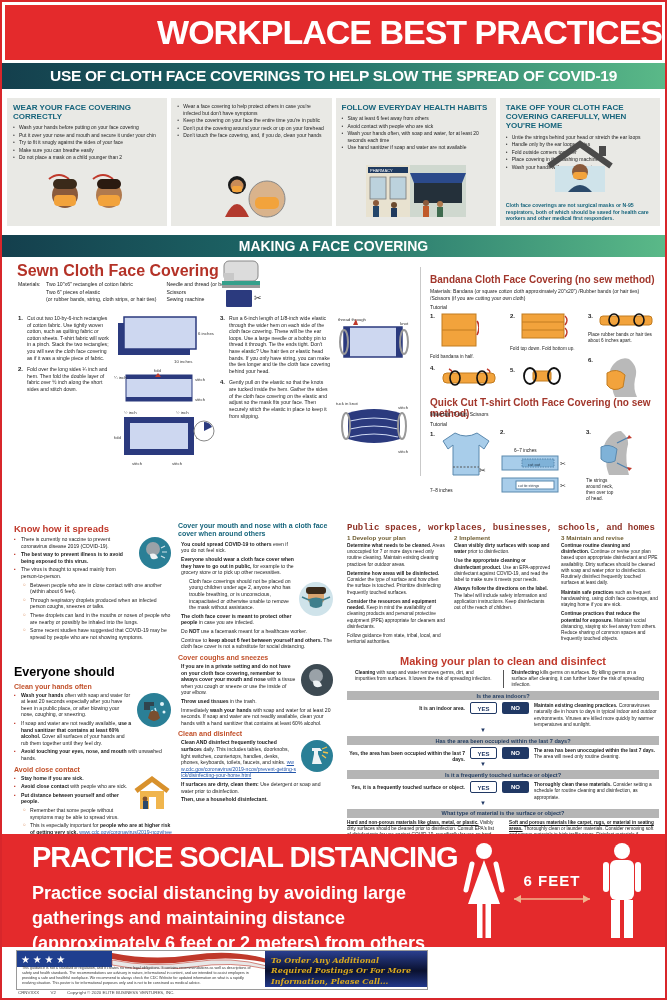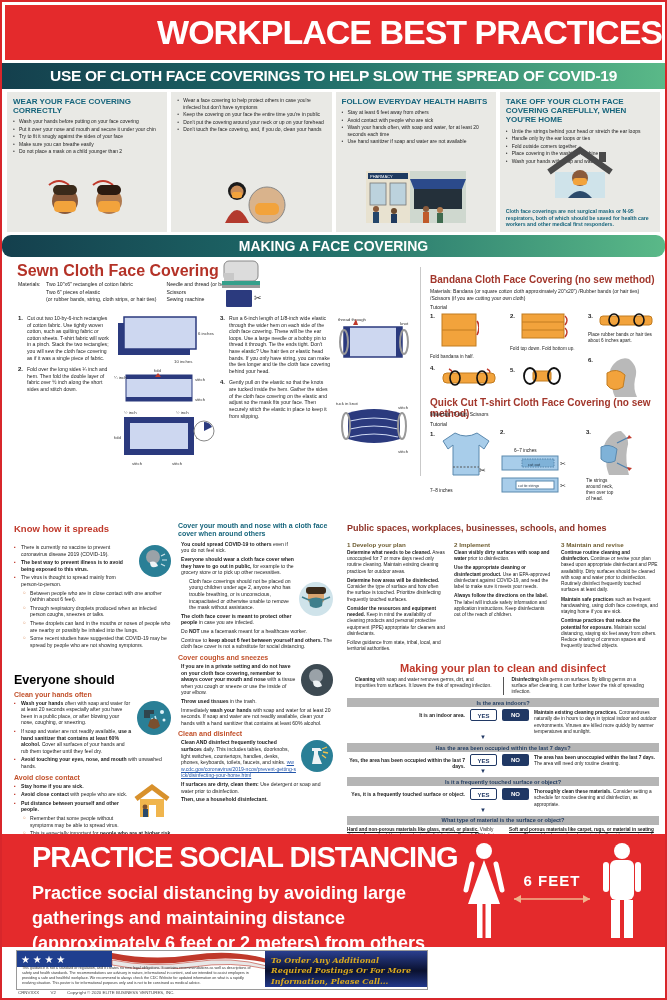--- a/index.html
+++ b/index.html
@@ -5,30 +5,30 @@
   html,body{margin:0;padding:0;background:#fff;}
   .poster{width:667px;height:1000px;position:relative;background:#fff;border:2px solid #d8262b;
     box-sizing:border-box;overflow:hidden;font-family:"Liberation Sans",sans-serif;color:#1a1a1a;}
   b{font-weight:bold;}
   
   .hdr{margin:3px 3px 0;height:55px;background:#e42a2c;color:#fff;text-align:right;
     font-weight:bold;font-size:34px;line-height:55px;letter-spacing:-1px;}
   .tealbar{margin-top:3px;height:26px;background:linear-gradient(90deg,#143f4d,#1e6a68 45%,#5ab988);
     color:#fff;text-align:center;font-weight:bold;font-size:15.5px;line-height:26px;letter-spacing:-0.3px;}
   
-  .topgrid{height:146px;display:flex;gap:4px;padding:3px 5px;background:#fff;box-sizing:border-box;}
+  .topgrid{height:146px;display:flex;gap:4px;padding:9px 5px;background:#fff;box-sizing:border-box;}
   .topcol{flex:1;background:#e9e9e5;padding:5px 6px;position:relative;box-sizing:border-box;}
   .topcol h3{color:#17657c;font-size:8px;margin:0 0 3px;line-height:1.15;}
   .tli{position:relative;padding-left:6px;font-size:5px;line-height:1.3;margin-bottom:1px;color:#222;}
   .tli::before{content:"•";position:absolute;left:0;top:0;color:#444;}
   .tillu{position:absolute;bottom:3px;left:0;right:0;text-align:center;}
   .t4note{color:#17657c;font-weight:bold;font-size:5.2px;line-height:1.3;position:absolute;left:6px;right:6px;bottom:4px;}
   
   .makingbar{height:22px;background:linear-gradient(90deg,#143f4d,#1e6a68 45%,#5ab988);color:#fff;
-    text-align:center;font-weight:bold;font-size:14px;line-height:22px;border-radius:9px;}
+    text-align:center;font-weight:bold;font-size:14px;line-height:22px;}
   .making{height:229px;position:relative;background:#fff;}
   .mdivider{position:absolute;left:418px;top:10px;bottom:10px;width:1px;background:#c9c9c9;}
   .sewnh{position:absolute;left:15px;top:5px;color:#b43227;font-size:16px;font-weight:bold;}
   .mats{position:absolute;left:16px;top:24px;display:flex;font-size:5.2px;line-height:1.45;color:#222;}
   .mats .mlab{width:28px;}
   .mats .mc{margin-right:10px;}
   .sstep{display:flex;margin-bottom:5px;}
   .sn{width:9px;font-weight:bold;font-size:6px;flex:none;}
   .stx{font-size:5.1px;line-height:1.3;color:#222;}
   .stepsA{position:absolute;left:16px;top:58px;width:94px;}
@@ -49,35 +49,35 @@
   .svlab{font-size:4.3px;fill:#333;}
   
   .secrow{height:32px;display:flex;gap:15px;padding:2px 10px;box-sizing:border-box;}
   .secban{flex:1;background:linear-gradient(90deg,#143f4d,#1e6a68 45%,#5ab988);color:#fff;text-align:center;
     font-weight:bold;font-size:15px;line-height:28px;letter-spacing:-0.4px;}
   
   .content{height:316px;position:relative;background:#fff;}
   .colA{position:absolute;left:12px;top:2px;width:158px;}
   .colB{position:absolute;left:176px;top:2px;width:156px;}
   .colR{position:absolute;left:345px;top:0;width:312px;}
-  .rh1{color:#c0392b;font-weight:bold;font-size:9.5px;margin:3px 0 10px;}
+  .rh1{color:#c0392b;font-weight:bold;font-size:9.5px;margin:3px 0 2px;}
   .rhBig{color:#000000;font-weight:bold;font-size:12.5px;margin:24px 0 3px;}
   .rh2{color:#c2512b;font-weight:bold;font-size:7px;margin:4px 0 2px;}
   .rh2t{color:#17657c;font-weight:bold;font-size:7px;margin:2px 0 2px;line-height:1.2;}
   .li{position:relative;padding-left:7px;font-size:5.1px;line-height:1.3;margin-bottom:2px;color:#1a1a1a;}
   .li.b1::before{content:"▪";color:#c0392b;position:absolute;left:0;top:0;font-size:5px;}
   .li.b2{margin-left:9px;}
   .li.b2::before{content:"○";color:#d06a2b;position:absolute;left:0;top:0;font-size:4.5px;}
   .li.p{padding-left:3px;}
   .li.p2{margin-left:11px;padding-left:0;}
   .li.gp{padding-left:0;font-size:4.8px;margin-bottom:3px;}
   .lnk{color:#2255aa;text-decoration:underline;word-break:break-all;}
   .ficon{float:right;margin:0 0 2px 4px;}
   
-  .pubh{color:#8f3226;font-weight:bold;font-size:9px;margin:5px 0 8px;}
+  .pubh{color:#8f3226;font-weight:bold;font-size:9px;margin:5px 0 1px;font-family:Liberation Mono, monospace;}
   .gcols{display:flex;gap:9px;}
   .gcol{flex:1;}
   .gnum{color:#6d5c30;font-weight:bold;font-size:6.2px;margin-bottom:2px;}
   .planh{color:#c0392b;text-align:center;font-weight:bold;font-size:11px;margin:6px 0 3px;}
   .defs{display:flex;font-size:4.8px;line-height:1.3;margin-bottom:2px;}
   .defs>div{flex:1;padding:0 8px;}
   .defs>div+div{border-left:1px solid #555;}
   .qbar{background:#b5b5b5;color:#1f3a5f;font-weight:bold;font-size:5.6px;text-align:center;
     padding:1.5px 0;margin:3px 0 2px;}
   .frow{display:flex;align-items:flex-start;gap:5px;}

